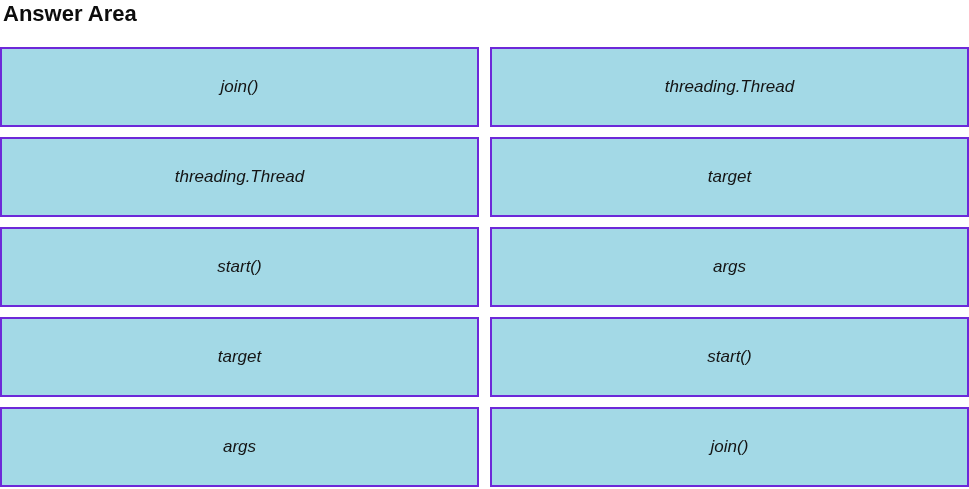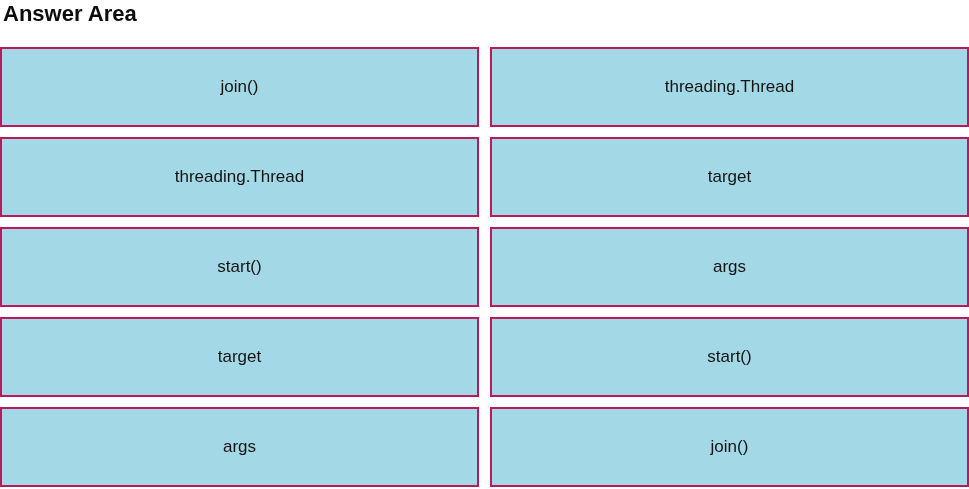--- a/index.html
+++ b/index.html
@@ -32,25 +32,26 @@
     left: 0;
     width: 969px;
     display: grid;
     grid-template-columns: 479px 479px;
     column-gap: 11px;
     row-gap: 10px;
   }
   .option-box {
     height: 80px;
     background: #a3d9e6;
-    border: 2px solid #be185d;
+    border: 2px solid #6d28d9;
     display: flex;
     align-items: center;
     justify-content: center;
     cursor: pointer;
+    font-style: italic;
   }
   .option-label {
     font-size: 17px;
     color: #141414;
   }
 </style>
 </head>
 <body>
 
 <div class="canvas">

